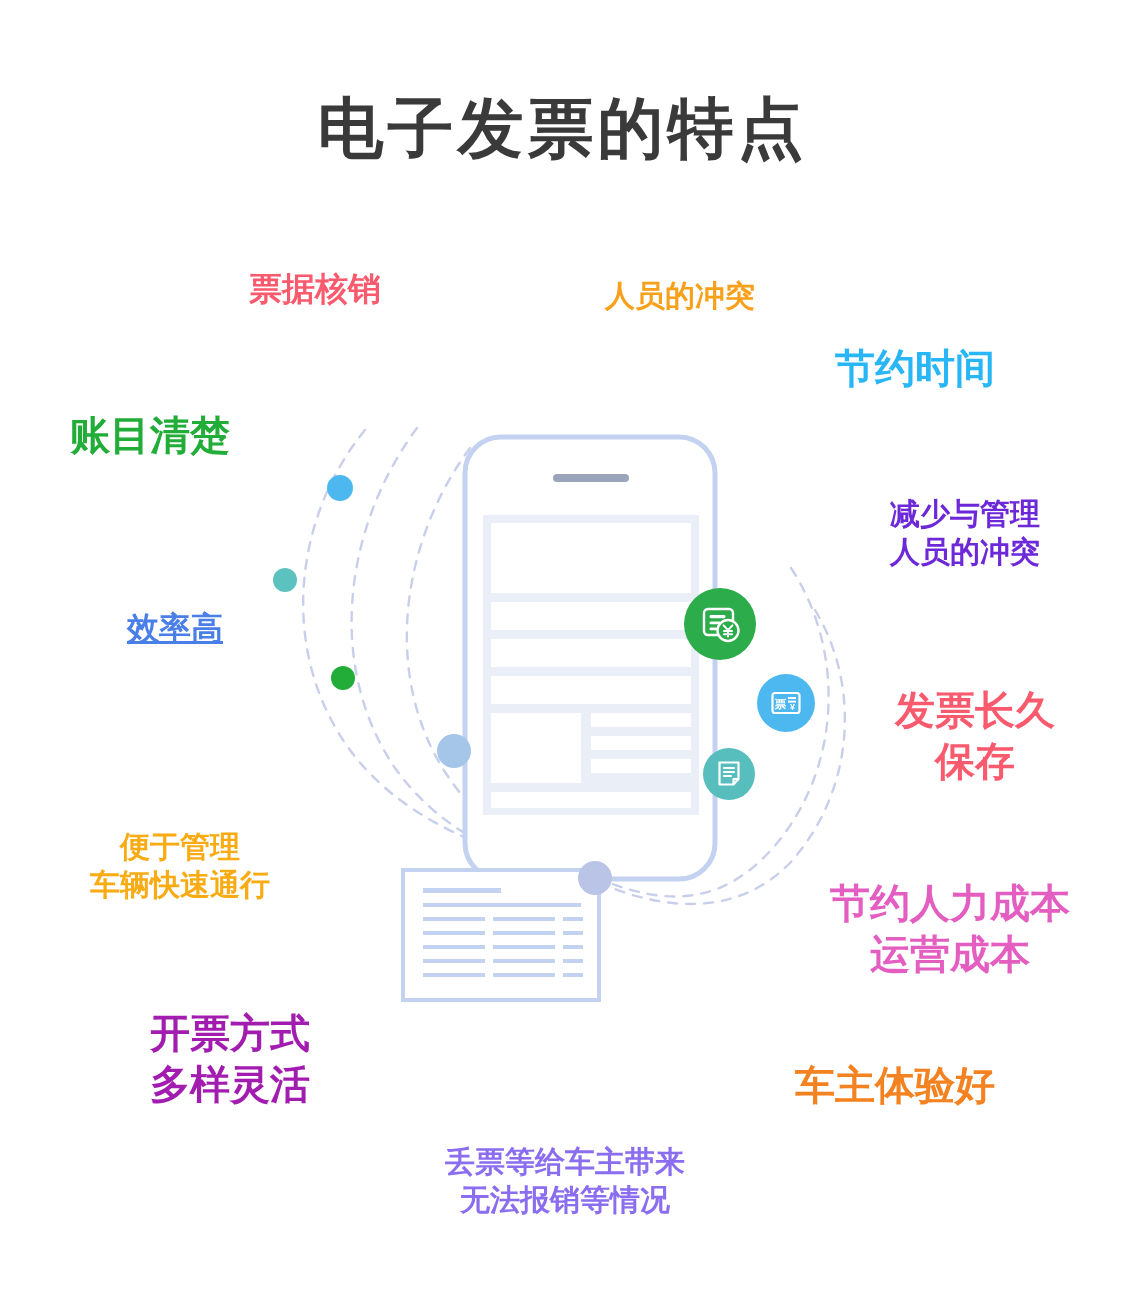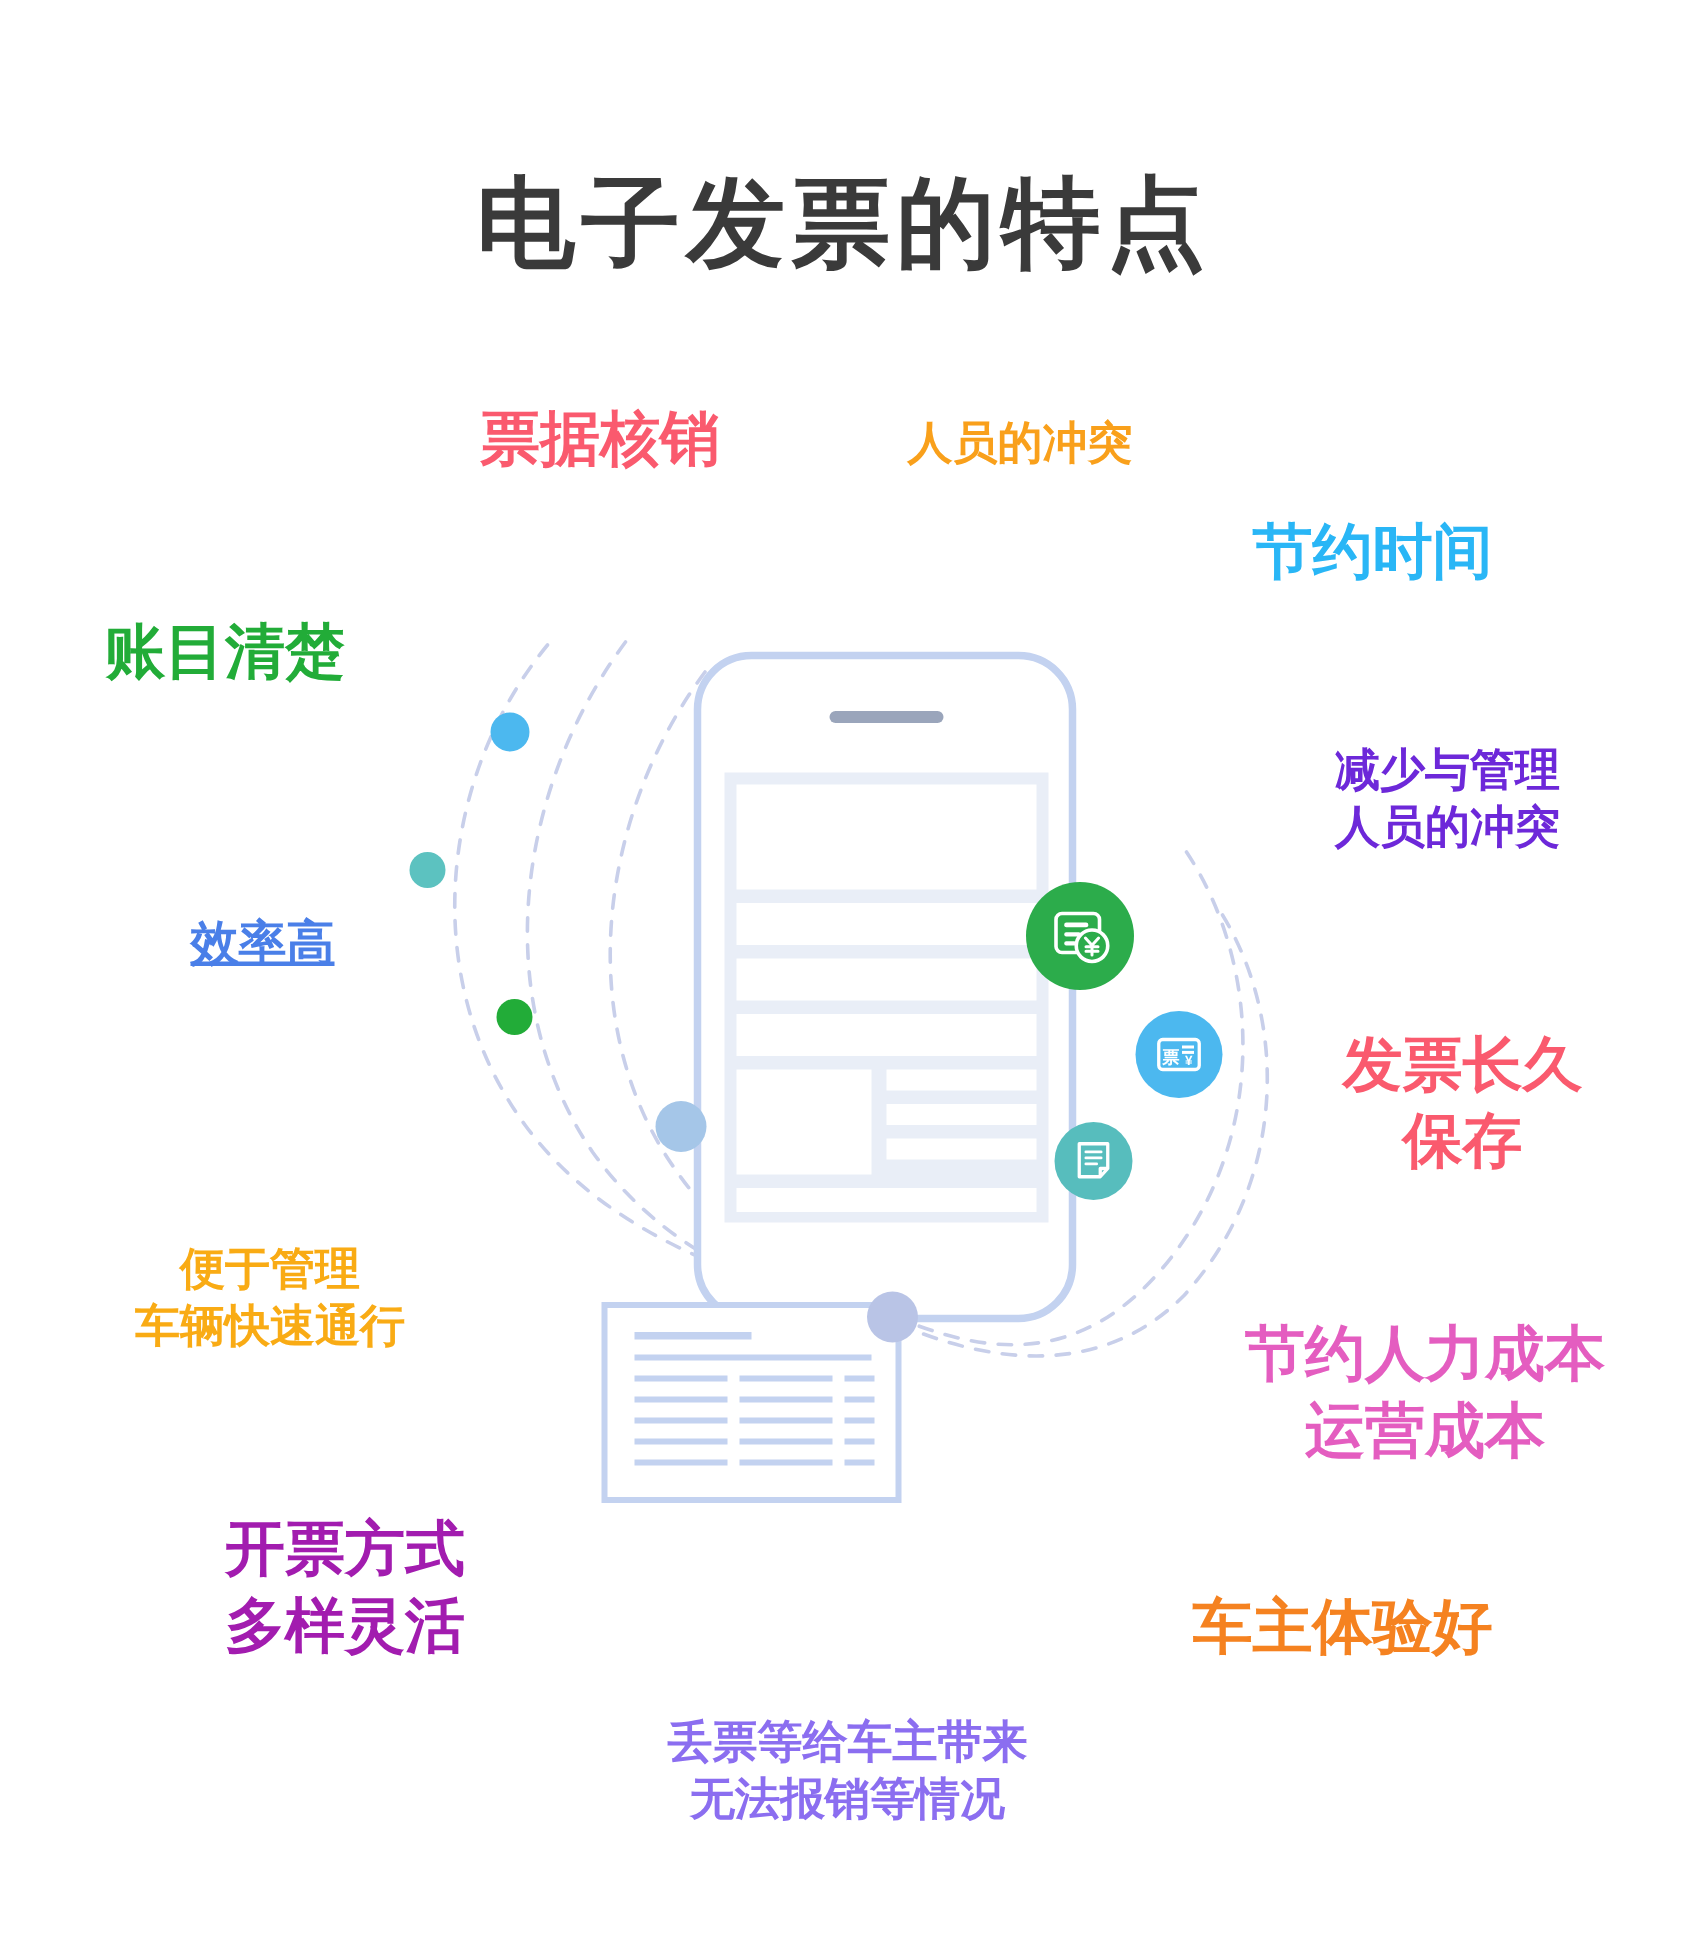--- a/index.html
+++ b/index.html
@@ -23,21 +23,20 @@
     position: absolute;
     left: 0;
     top: 92px;
     width: 1125px;
     text-align: center;
     font-size: 66px;
     font-weight: bold;
     color: #3a3a3a;
     letter-spacing: 4px;
     line-height: 1.1;
-    margin-top: 20px;
   }
 
   
   .kw {
     position: absolute;
     font-weight: bold;
     line-height: 1.28;
     white-space: pre-line;
   }
   .kw.center { text-align: center; }
@@ -163,21 +162,21 @@
         <path d="M25.5 21 H20.5 V26.5" fill="none" stroke="#ffffff" stroke-width="2.2" stroke-linejoin="round"></path>
         <g fill="#ffffff">
           <rect x="10" y="9" width="12" height="1.9" rx="0.9"></rect>
           <rect x="10" y="13" width="12" height="1.9" rx="0.9"></rect>
           <rect x="10" y="17" width="9" height="1.9" rx="0.9"></rect>
         </g>
       </svg>
     </span>
   </div>
 
-  <div class="kw center" style="left:150px; top:268px; width:330px; font-size:40px; color:#fa5a6e;text-align:right;">票据核销</div>
+  <div class="kw center" style="left:150px; top:268px; width:330px; font-size:33px; color:#fa5a6e;">票据核销</div>
 
   <div class="kw center" style="left:555px; top:277px; width:250px; font-size:30px; color:#f9a01b;">人员的冲突</div>
 
   <div class="kw center" style="left:790px; top:343px; width:250px; font-size:40px; color:#29b6f6;">节约时间</div>
 
   <div class="kw center" style="left:0px; top:410px; width:300px; font-size:40px; color:#22ac38;">账目清楚</div>
 
   <div class="kw center" style="left:845px; top:495px; width:240px; font-size:30px; color:#6d28d9;">减少与管理
 人员的冲突</div>
 

